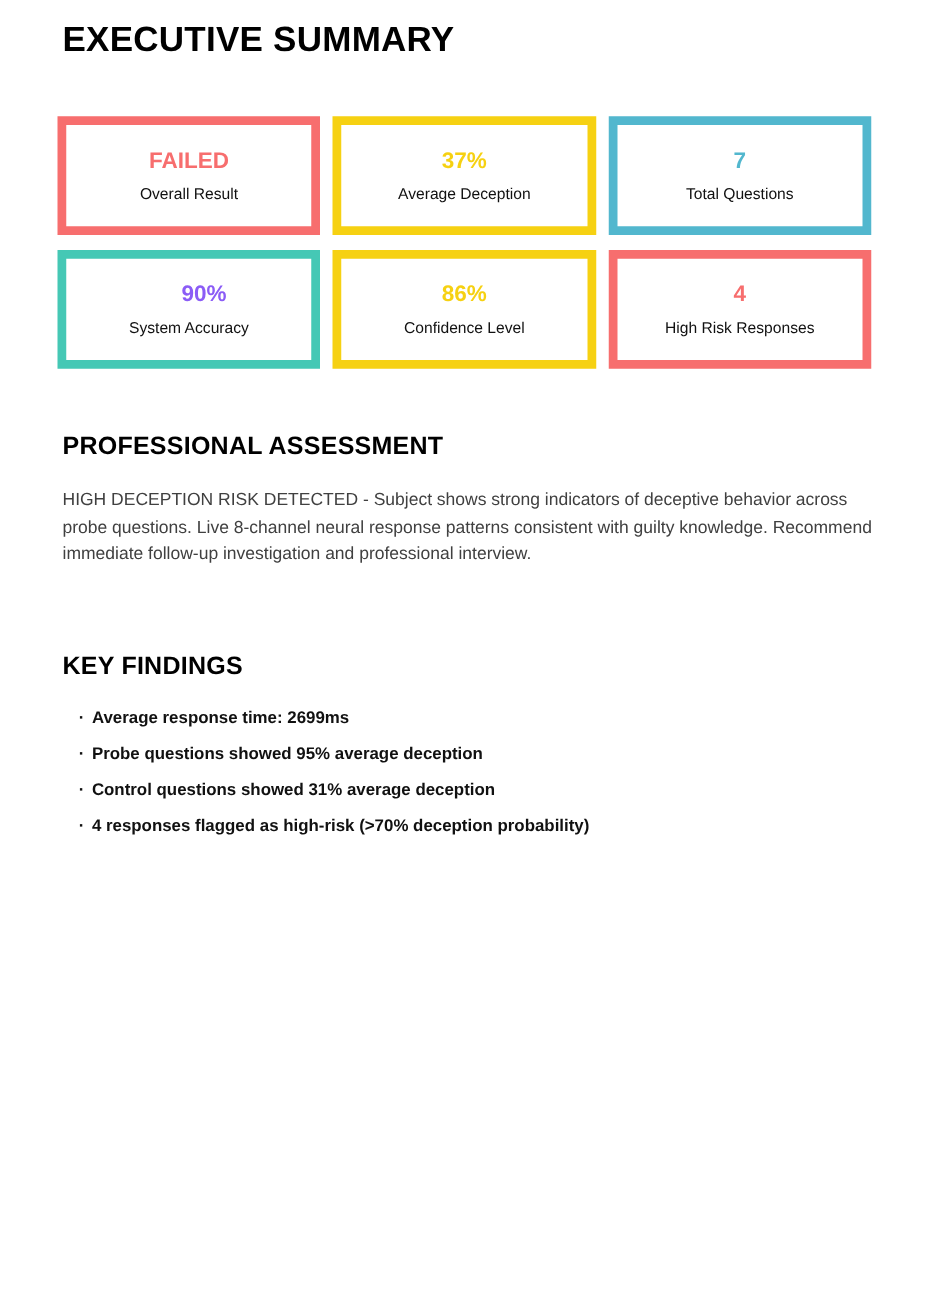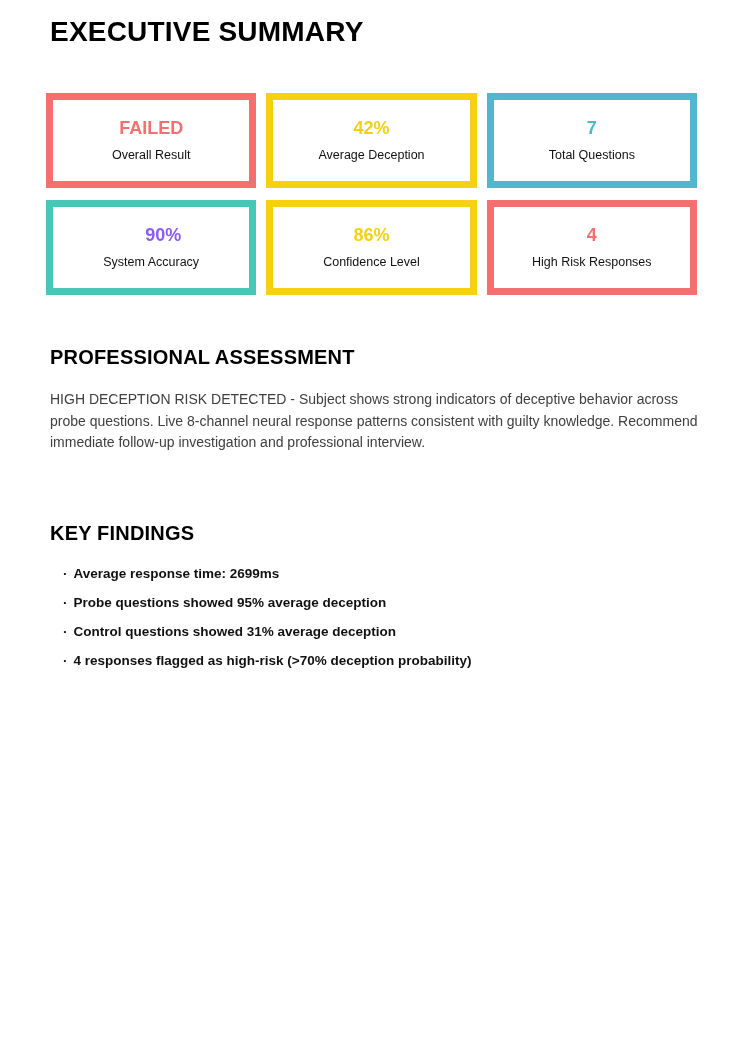--- a/index.html
+++ b/index.html
@@ -114,21 +114,21 @@
   <h1 class="doc-title">EXECUTIVE SUMMARY</h1>
 
   <div class="cards-grid">
 
     <div class="stat-card" style="border-color: rgb(247, 110, 110);">
       <div class="stat-value" style="color: rgb(247, 110, 110);">FAILED</div>
       <div class="stat-label">Overall Result</div>
     </div>
 
     <div class="stat-card" style="border-color: rgb(246, 209, 18);">
-      <div class="stat-value" style="color: rgb(246, 209, 18);">42%</div>
+      <div class="stat-value" style="color: rgb(246, 209, 18);">37%</div>
       <div class="stat-label">Average Deception</div>
     </div>
 
     <div class="stat-card" style="border-color: rgb(82, 183, 206);">
       <div class="stat-value" style="color: rgb(82, 183, 206);">7</div>
       <div class="stat-label">Total Questions</div>
     </div>
 
     <div class="stat-card" style="border-color: rgb(69, 200, 181);">
       <div class="stat-value" style="color: #8b5cf6; margin-left: 24px;">90%</div>

